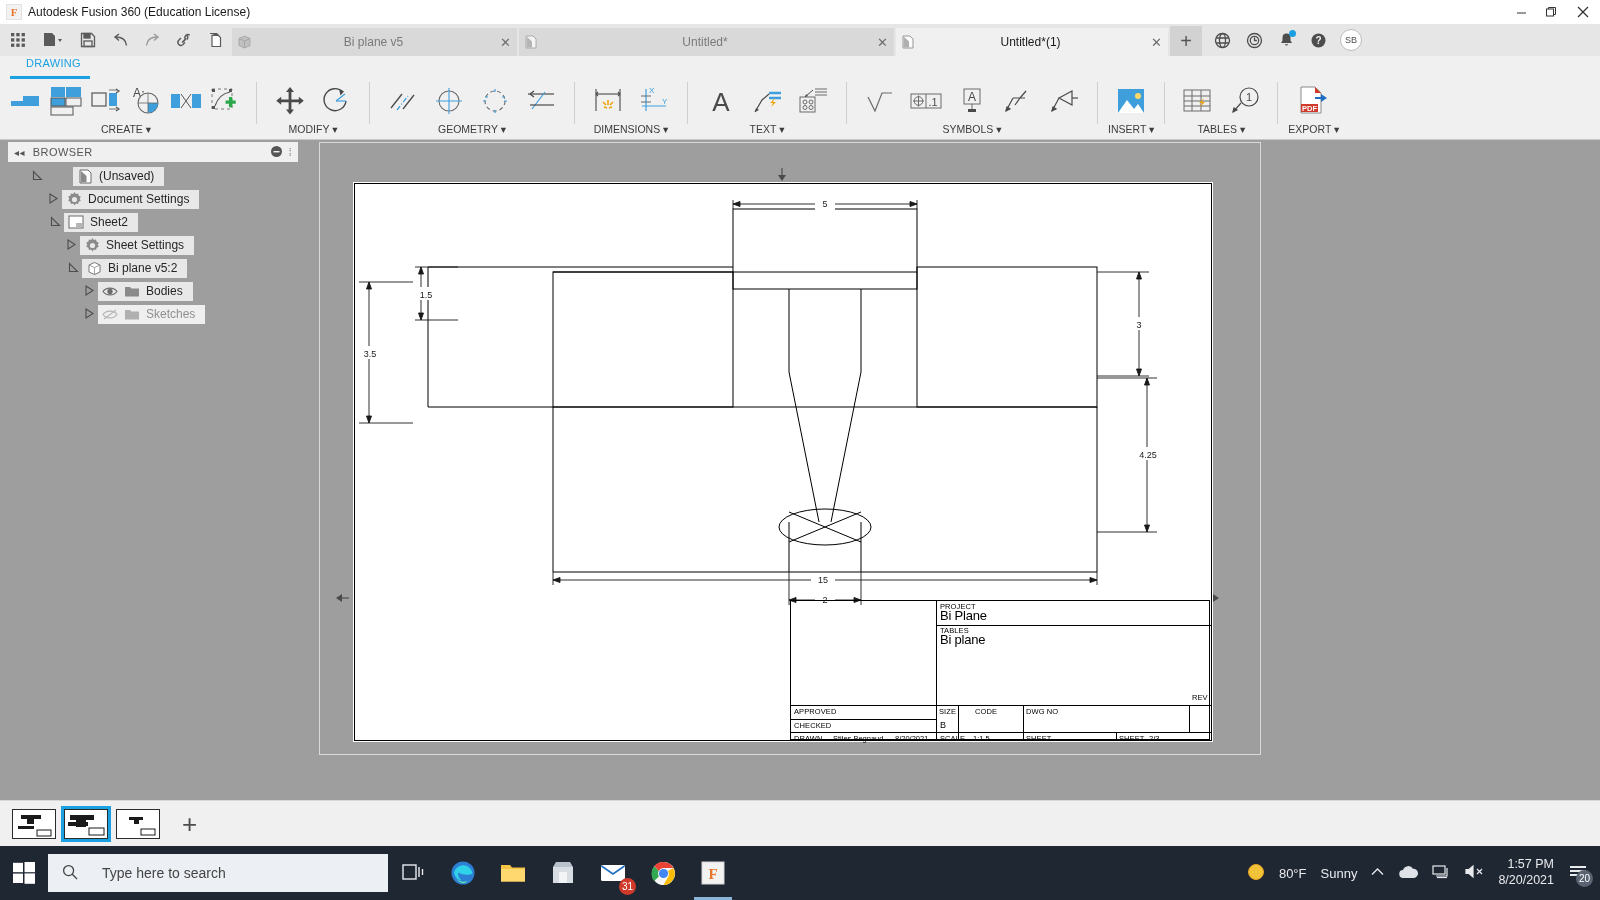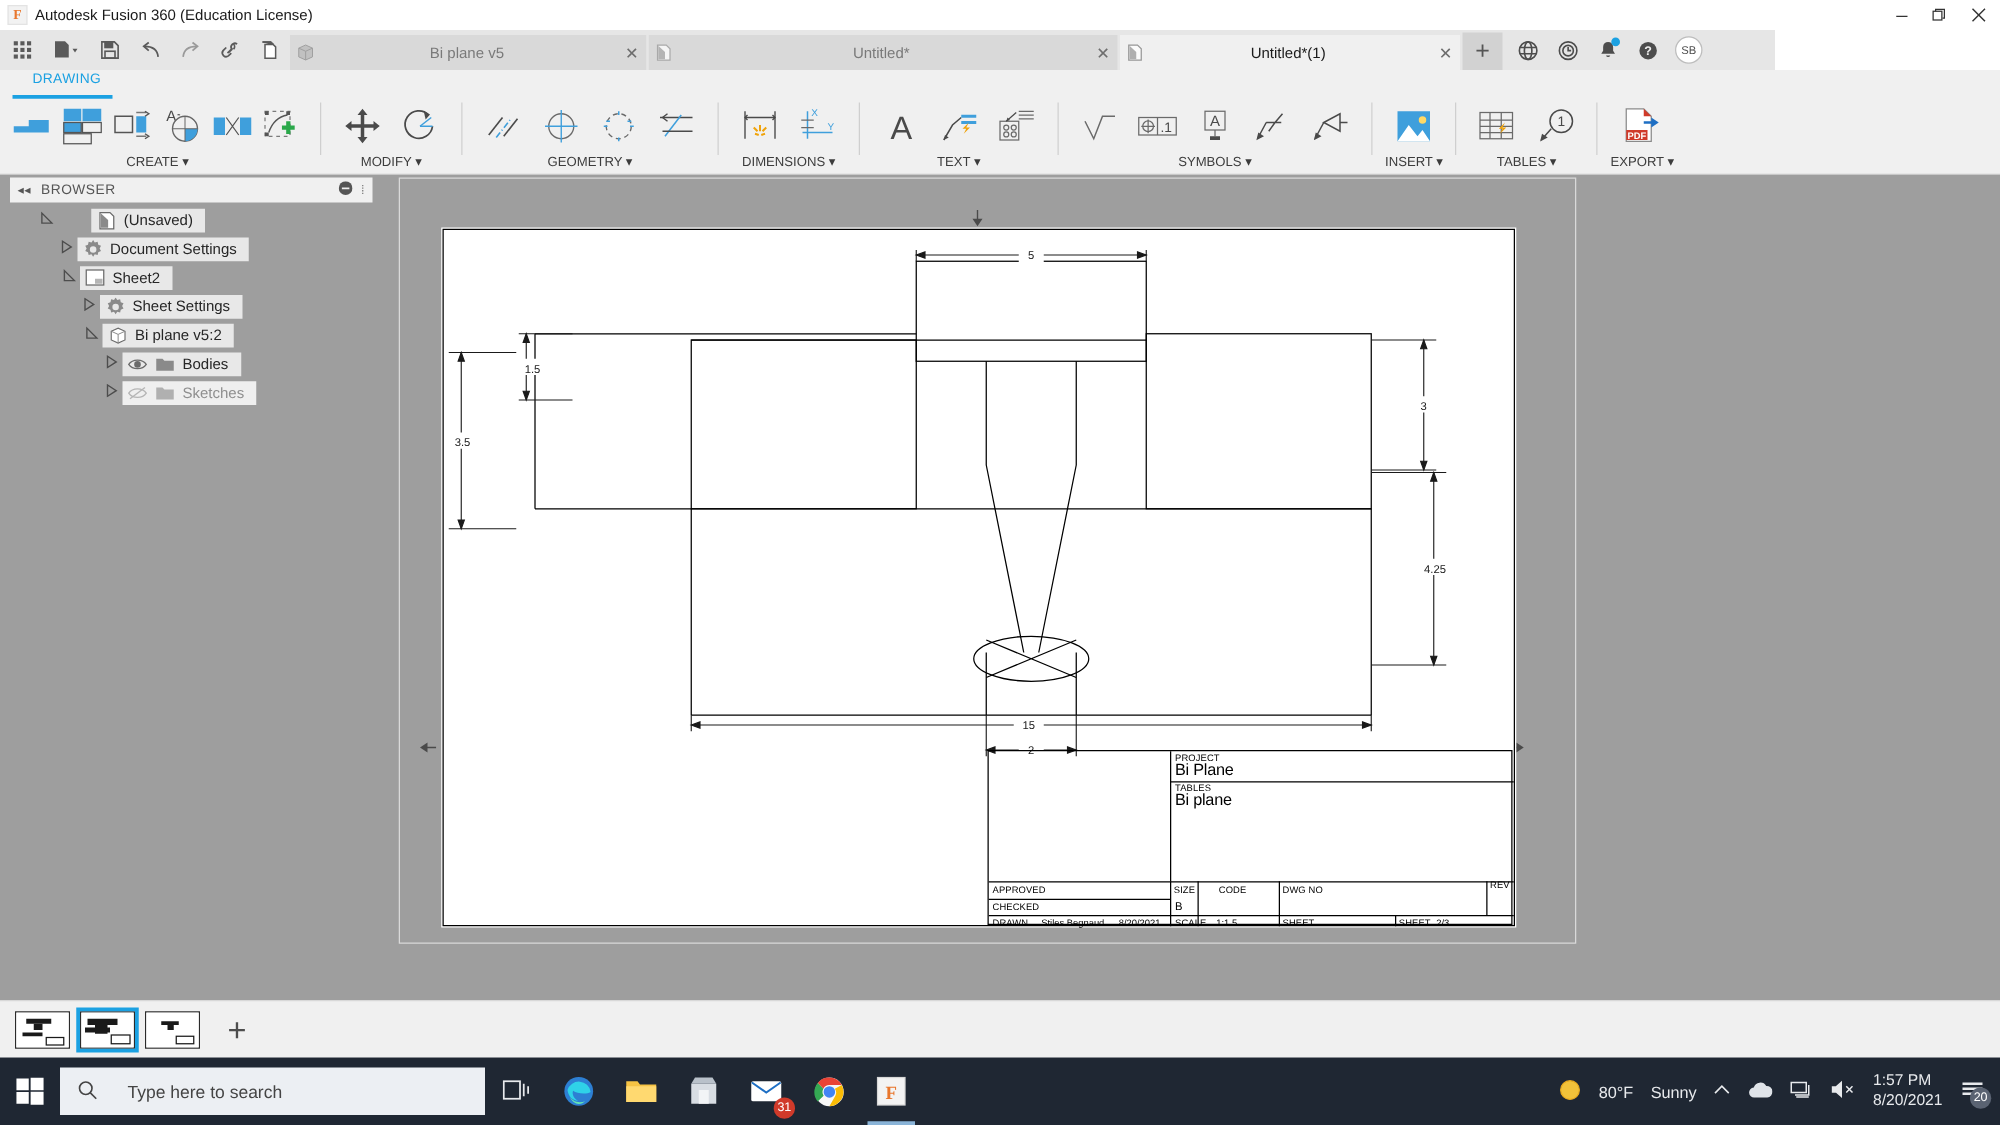--- a/index.html
+++ b/index.html
@@ -27,21 +27,21 @@
   .tb-buttons { margin-left: auto; display: flex; height: 24px; }
   .tb-btn {
     width: 30px; height: 24px; display: flex; align-items: center; justify-content: center;
     font-size: 11px; color: #333;
   }
   .tb-btn:last-child { width: 34px; }
   .tb-btn svg { display: block; }
 
   
   .tabstrip {
-    position: absolute; left: 0; top: 24px; width: 1420px; height: 32px;
+    position: absolute; left: 0; top: 24px; width: 1600px; height: 32px;
     background: #e6e6e6; display: flex; align-items: flex-end;
   }
   .qat { display: flex; align-items: center; height: 32px; padding-left: 2px; background:#e6e6e6; }
   .qat-btn {
     width: 32px; height: 30px; display: flex; align-items: center; justify-content: center;
     color: #5a5a5a;
   }
   .doctab {
     height: 28px; display: flex; align-items: center;
     background: #d6d6d6; color: #4d4d4d; font-size: 12px;
@@ -172,21 +172,21 @@
   .startbtn { width: 48px; height: 54px; display: flex; align-items: center; justify-content: center; }
   .searchbox {
     width: 340px; height: 38px; background: #eceff3; display: flex; align-items: center;
     padding-left: 14px; gap: 24px; color: #444; font-size: 14px;
   }
   .tb-icon { width: 50px; height: 54px; display: flex; align-items: center; justify-content: center; position: relative; }
   .tb-icon.active::after {
     content: ""; position: absolute; bottom: 0; left: 6px; right: 6px; height: 3px; background: #8ab4d8;
   }
   .tray { margin-left: auto; display: flex; align-items: center; gap: 14px; padding-right: 10px; color: #e8eaed; font-size: 13px; }
-  .clock { text-align: left; line-height: 1.25; font-size: 12.5px; }
+  .clock { text-align: right; line-height: 1.25; font-size: 12.5px; }
   .badge-num {
     position: absolute; bottom: 5px; right: 2px; background: #5a6372; color: #fff;
     border-radius: 50%; width: 17px; height: 17px; font-size: 10px;
     display: flex; align-items: center; justify-content: center;
   }
   svg { shape-rendering: geometricPrecision; }
   .dwg text { font-family: "Liberation Sans", sans-serif; }
 </style>
 </head>
 <body>
@@ -902,21 +902,21 @@
           <div class="tb-cell tb-val" style="left:42px;top:133px;">Stiles Begnaud</div>
           <div class="tb-cell tb-val" style="left:104px;top:133px;">8/20/2021</div>
 
           <div class="tb-cell tb-key" style="left:148px;top:106px;">SIZE</div>
           <div class="tb-cell" style="left:149px;top:119px;font-size:9px;">B</div>
 
           <div class="tb-cell tb-key" style="left:184px;top:106px;">CODE</div>
 
           <div class="tb-cell tb-key" style="left:235px;top:106px;">DWG NO</div>
 
-          <div class="tb-cell tb-key" style="left:401px;top:102px;">REV</div>
+          <div class="tb-cell tb-key" style="left:401px;top:92px;">REV</div>
 
           <div class="tb-cell tb-key" style="left:149px;top:133px;">SCALE</div>
           <div class="tb-cell tb-val" style="left:182px;top:133px;">1:1.5</div>
 
           <div class="tb-cell tb-key" style="left:235px;top:133px;">SHEET</div>
 
           <div class="tb-cell tb-key" style="left:328px;top:133px;">SHEET</div>
           <div class="tb-cell tb-val" style="left:358px;top:133px;">2/3</div>
         </div>
 

